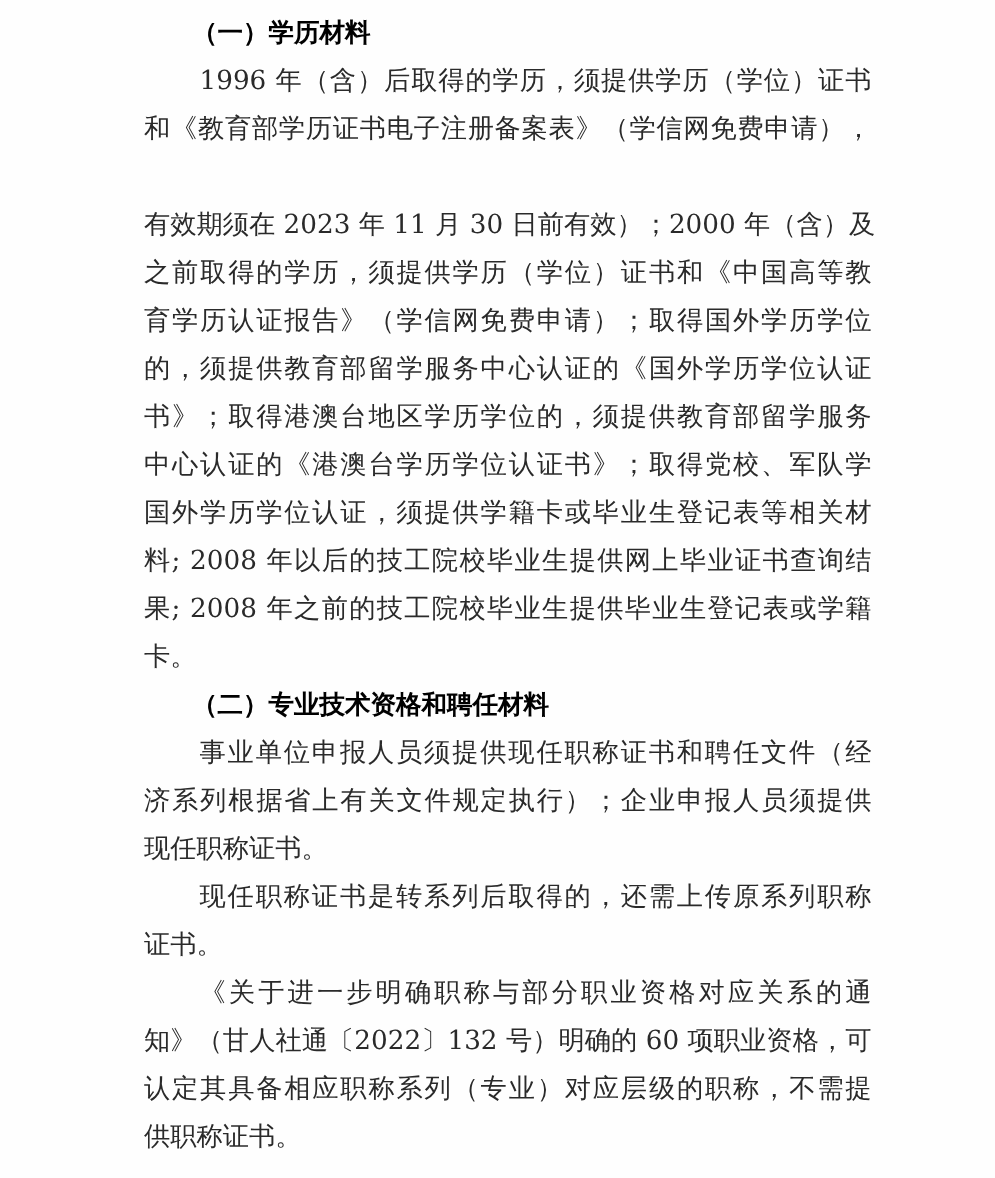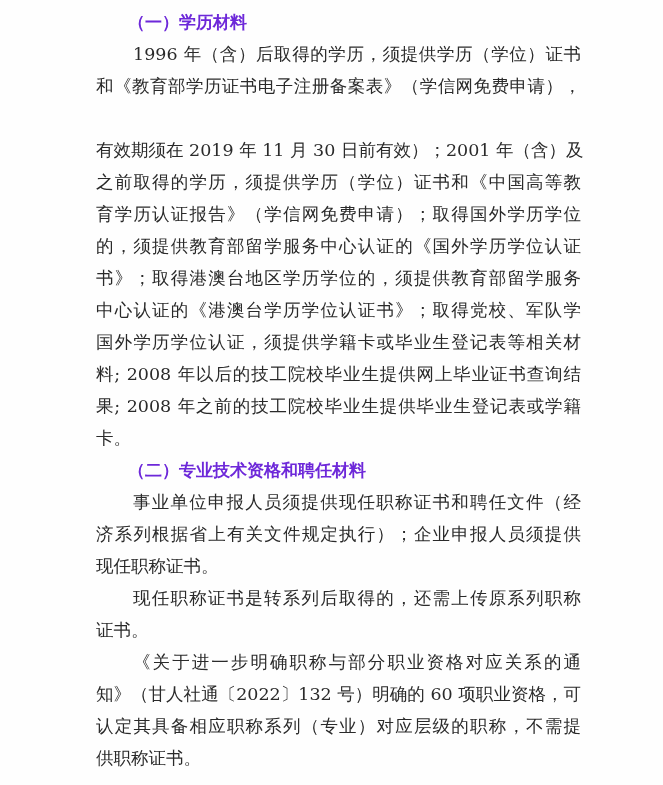--- a/index.html
+++ b/index.html
@@ -23,34 +23,34 @@
   }
   .line.last { text-align-last: left; }
   .line.indent { left: 133px; width: 448px; }
   .heading {
     position: absolute;
     left: 128px;
     font-family: "DejaVu Sans", "Liberation Sans", sans-serif;
     font-weight: bold;
     font-size: 17px;
     line-height: 20px;
-    color: #6d28d9;
+    color: #000000;
     white-space: nowrap;
   }
 </style>
 </head>
 <body>
 
 <div class="page">
 
   <div class="heading" style="top:12px">（一）学历材料</div>
 
   <div class="line indent" style="top:44px">1996 年（含）后取得的学历，须提供学历（学位）证书</div>
   <div class="line" style="top:76px">和《教育部学历证书电子注册备案表》（学信网免费申请），</div>
-  <div class="line" style="top:140px">有效期须在 2019 年 11 月 30 日前有效）；2001 年（含）及</div>
+  <div class="line" style="top:140px">有效期须在 2023 年 11 月 30 日前有效）；2000 年（含）及</div>
   <div class="line" style="top:172px">之前取得的学历，须提供学历（学位）证书和《中国高等教</div>
   <div class="line" style="top:236px">的，须提供教育部留学服务中心认证的《国外学历学位认证</div>
   <div class="line" style="top:204px">育学历认证报告》（学信网免费申请）；取得国外学历学位</div>
   <div class="line" style="top:268px">书》；取得港澳台地区学历学位的，须提供教育部留学服务</div>
   <div class="line" style="top:300px">中心认证的《港澳台学历学位认证书》；取得党校、军队学</div>
   <div class="line" style="top:332px">国外学历学位认证，须提供学籍卡或毕业生登记表等相关材</div>
   <div class="line" style="top:364px">料; 2008 年以后的技工院校毕业生提供网上毕业证书查询结</div>
   <div class="line" style="top:396px">果; 2008 年之前的技工院校毕业生提供毕业生登记表或学籍</div>
   <div class="line last" style="top:428px">卡。</div>
 

